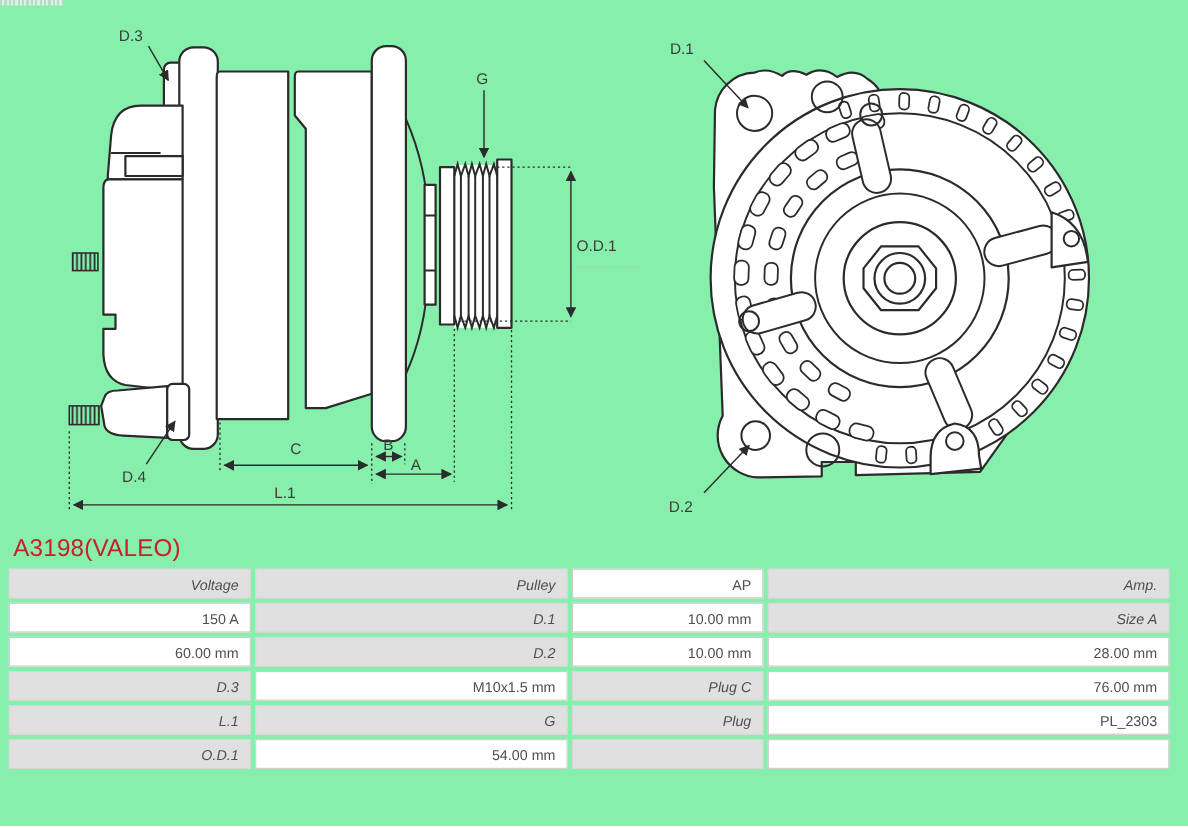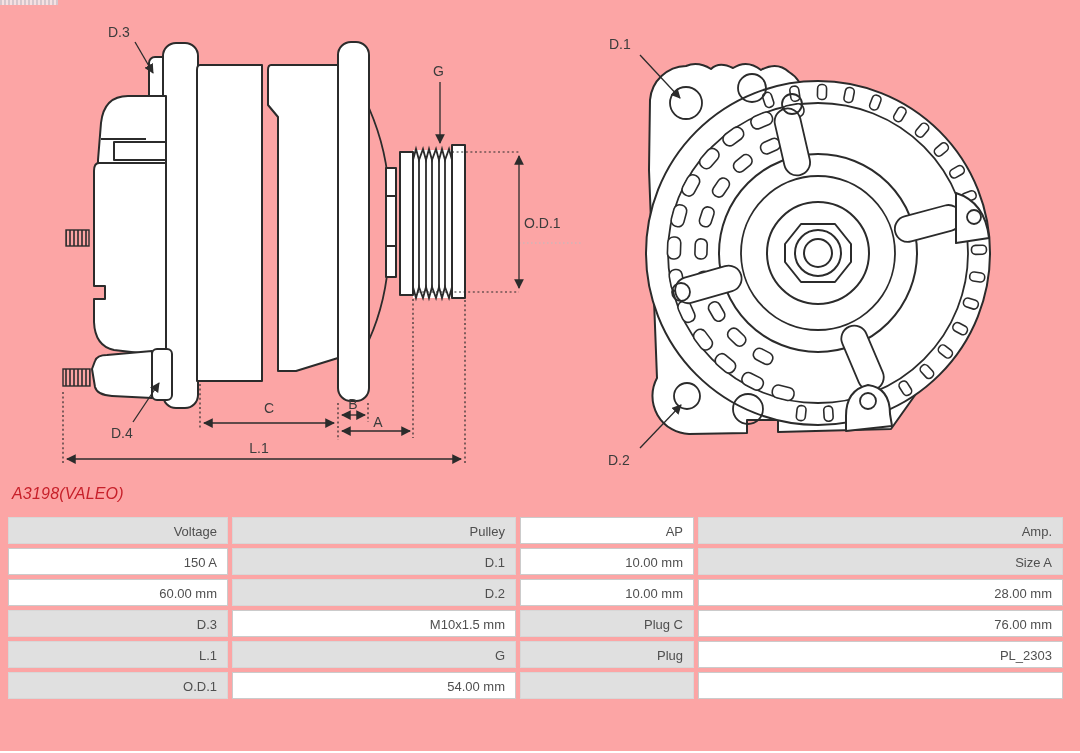--- a/index.html
+++ b/index.html
@@ -1,27 +1,27 @@
 <!DOCTYPE html>
 <html><head>
 <meta charset="utf-8">
 <style>
   html,body{margin:0;padding:0;background:#fff;}
-  #page{position:relative;width:1080px;height:751px;background:#fca5a5;overflow:hidden;
+  #page{position:relative;width:1080px;height:751px;background:#86efac;overflow:hidden;
         font-family:"Liberation Sans",sans-serif;}
   #watermark{position:absolute;left:0;top:0;width:58px;height:5px;opacity:.75;
         background:repeating-linear-gradient(90deg,#c9d2da 0 2px,#f3f5f7 2px 4px);}
   #diagram-svg{position:absolute;left:0;top:0;}
-  #part-title{position:absolute;left:12px;top:485px;font-size:16px;color:#c7202a;
-        letter-spacing:.2px;font-style:italic;}
+  #part-title{position:absolute;left:12px;top:485px;font-size:22px;color:#c7202a;
+        letter-spacing:.2px;}
   #spec-table{position:absolute;left:8px;top:517px;width:1055px;display:grid;
         grid-template-columns:220px 284px 174px 365px;gap:4px;grid-auto-rows:27px;}
   .cell{font-size:13px;color:#4f4f4f;text-align:right;padding:0 10px 0 4px;line-height:27px;
         border:1px solid #cbcbcb;background:#fff;overflow:hidden;white-space:nowrap;}
-  .cell.lbl{background:#e0e0e0;border-color:#d7d7d7;}
+  .cell.lbl{background:#e0e0e0;border-color:#d7d7d7;font-style:italic;}
   svg text{font-family:"Liberation Sans",sans-serif;fill:#3c3c3c;font-size:14px;}
   .outline{fill:#fff;stroke:#2b2b2b;stroke-width:2;stroke-linejoin:round;}
   .thin{fill:none;stroke:#2b2b2b;stroke-width:1.8;}
   .dim{stroke:#2b2b2b;stroke-width:1.3;fill:none;}
   .dot{stroke:#2b2b2b;stroke-width:1.2;fill:none;stroke-dasharray:2 2.6;}
   .cl{stroke:#b9bec2;stroke-width:1.1;fill:none;stroke-dasharray:1.5 2.5;}
 </style>
 </head>
 <body>
 

